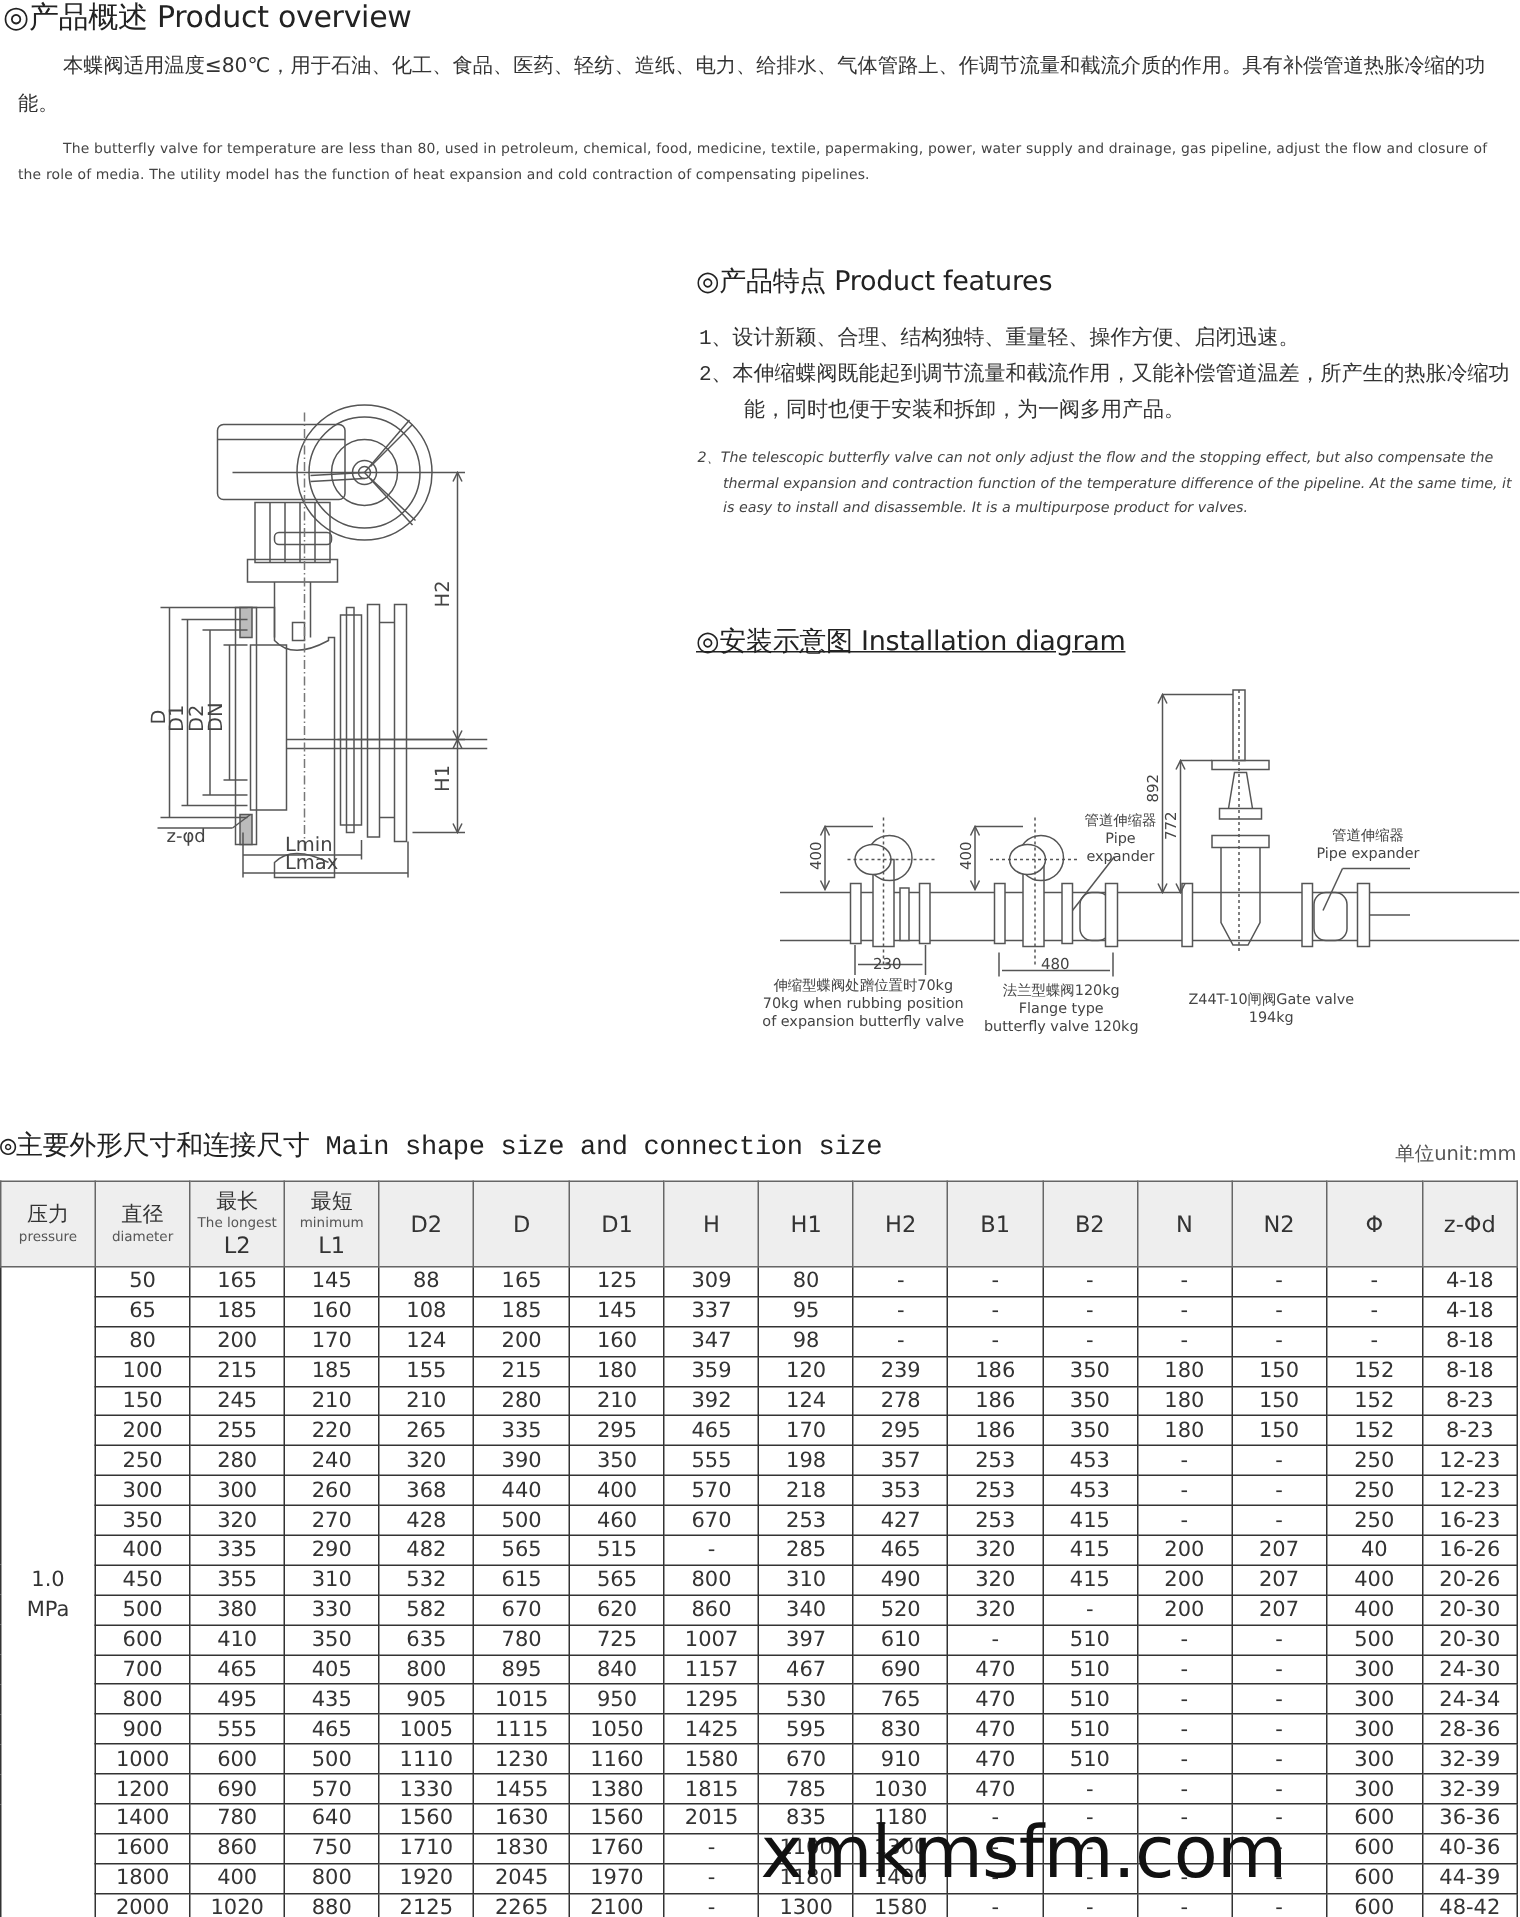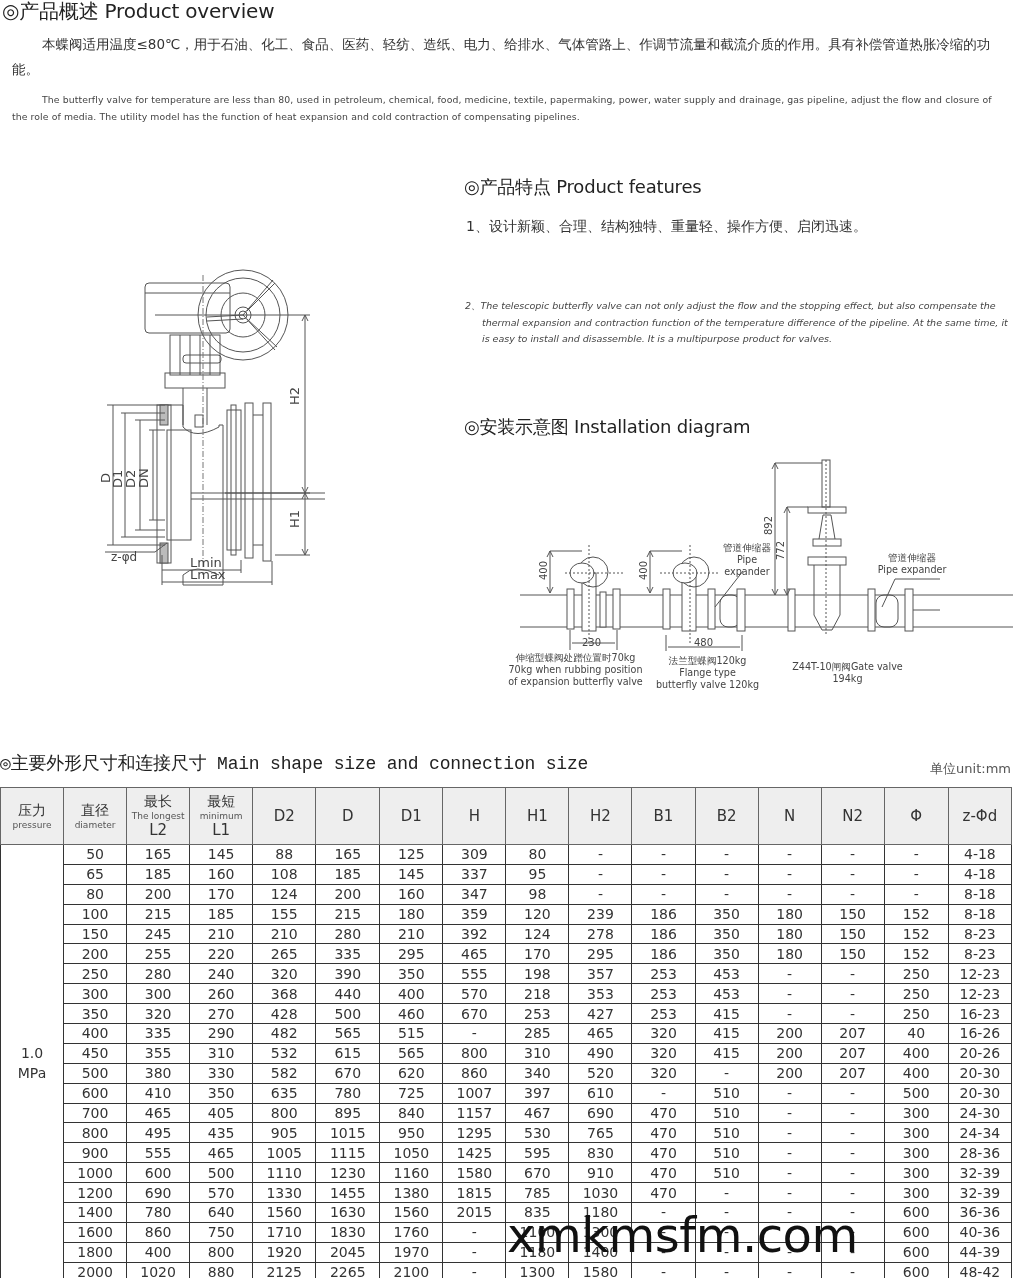--- a/index.html
+++ b/index.html
@@ -2,21 +2,21 @@
 <html><head>
 <meta charset="utf-8">
 <style>
   html, body { margin:0; padding:0; background:#ffffff; }
   body { width:1013px; height:1278px; position:relative; overflow:hidden;
          font-family:"DejaVu Sans","Liberation Sans",sans-serif; color:#333; }
   .abs { position:absolute; }
   .h-title { font-size:20px; color:#222; white-space:nowrap; letter-spacing:-0.2px; }
   .zh-p { font-size:13.5px; line-height:25px; color:#333; }
   .en-p { font-size:9.3px; line-height:17px; color:#444; letter-spacing:0.1px; }
-  .feat-zh { font-size:14px; line-height:24px; color:#333; }
+  .feat-zh { font-size:14px; line-height:24px; color:#333;font-family:Liberation Mono, monospace; }
   .feat-en { font-size:9.5px; line-height:16.5px; color:#444; }
   .indent { text-indent:30px; }
   .hang { padding-left:16px; text-indent:-16px; }
   .diagram-label { font-size:9.6px; color:#444; text-align:center; line-height:12px; white-space:nowrap; }
   table.spec { position:absolute; left:0; top:787px; width:1012px; border-collapse:collapse;
                table-layout:fixed; font-family:"DejaVu Sans","Liberation Sans",sans-serif; }
   table.spec th, table.spec td { border:1px solid #333; text-align:center; padding:0; color:#333; }
   table.spec th { background:#eeeeee; font-weight:normal; height:56px; font-size:14px; border-color:#666; }
   table.spec td { height:18.9px; font-size:14px; line-height:18px; }
   table.spec td.pressure { font-size:14px; line-height:20px; border-bottom:1px solid #333; }
@@ -116,26 +116,27 @@
     <text x="53" y="233" transform="rotate(-90 53 233)">DN</text>
     <text x="16" y="306" font-size="12">z-φd</text>
     <text x="95" y="312">Lmin</text>
     <text x="95" y="324">Lmax</text>
   </g>
 </svg>
 
 <div class="abs h-title" style="left:464px;top:175px;font-size:18px;">◎产品特点 Product features</div>
 <div class="abs" style="left:466px;top:214px;width:545px;">
   <div class="feat-zh">1、设计新颖、合理、结构独特、重量轻、操作方便、启闭迅速。</div>
+  <div class="feat-zh hang" style="padding-left:30px;text-indent:-30px;">2、本伸缩蝶阀既能起到调节流量和截流作用，又能补偿管道温差，所产生的热胀冷缩功能，同时也便于安装和拆卸，为一阀多用产品。</div>
 </div>
 <div class="abs" style="left:465px;top:298px;width:546px;">
   <div class="feat-en hang" style="padding-left:17px;text-indent:-17px;font-style:italic;">2、The telescopic butterfly valve can not only adjust the flow and the stopping effect, but also compensate the thermal expansion and contraction function of the temperature difference of the pipeline. At the same time, it is easy to install and disassemble. It is a multipurpose product for valves.</div>
 </div>
 
-<div class="abs h-title" style="left:464px;top:415px;font-size:18px;">◎安装示意图 Installation diagram</div>
+<div class="abs h-title" style="left:464px;top:415px;font-size:18px;text-decoration:underline;">◎安装示意图 Installation diagram</div>
 
 <svg class="abs" style="left:510px;top:455px;" width="503" height="200" viewBox="0 0 503 200">
   <g stroke="#555" stroke-width="1" fill="none">
 
     <line x1="10" y1="140" x2="503" y2="140"></line>
     <line x1="10" y1="172" x2="503" y2="172"></line>
 
     <rect x="57" y="134" width="7" height="40" fill="#fff"></rect>
     <rect x="90" y="137" width="6" height="35" fill="#fff"></rect>
     <rect x="103" y="134" width="7" height="40" fill="#fff"></rect>

